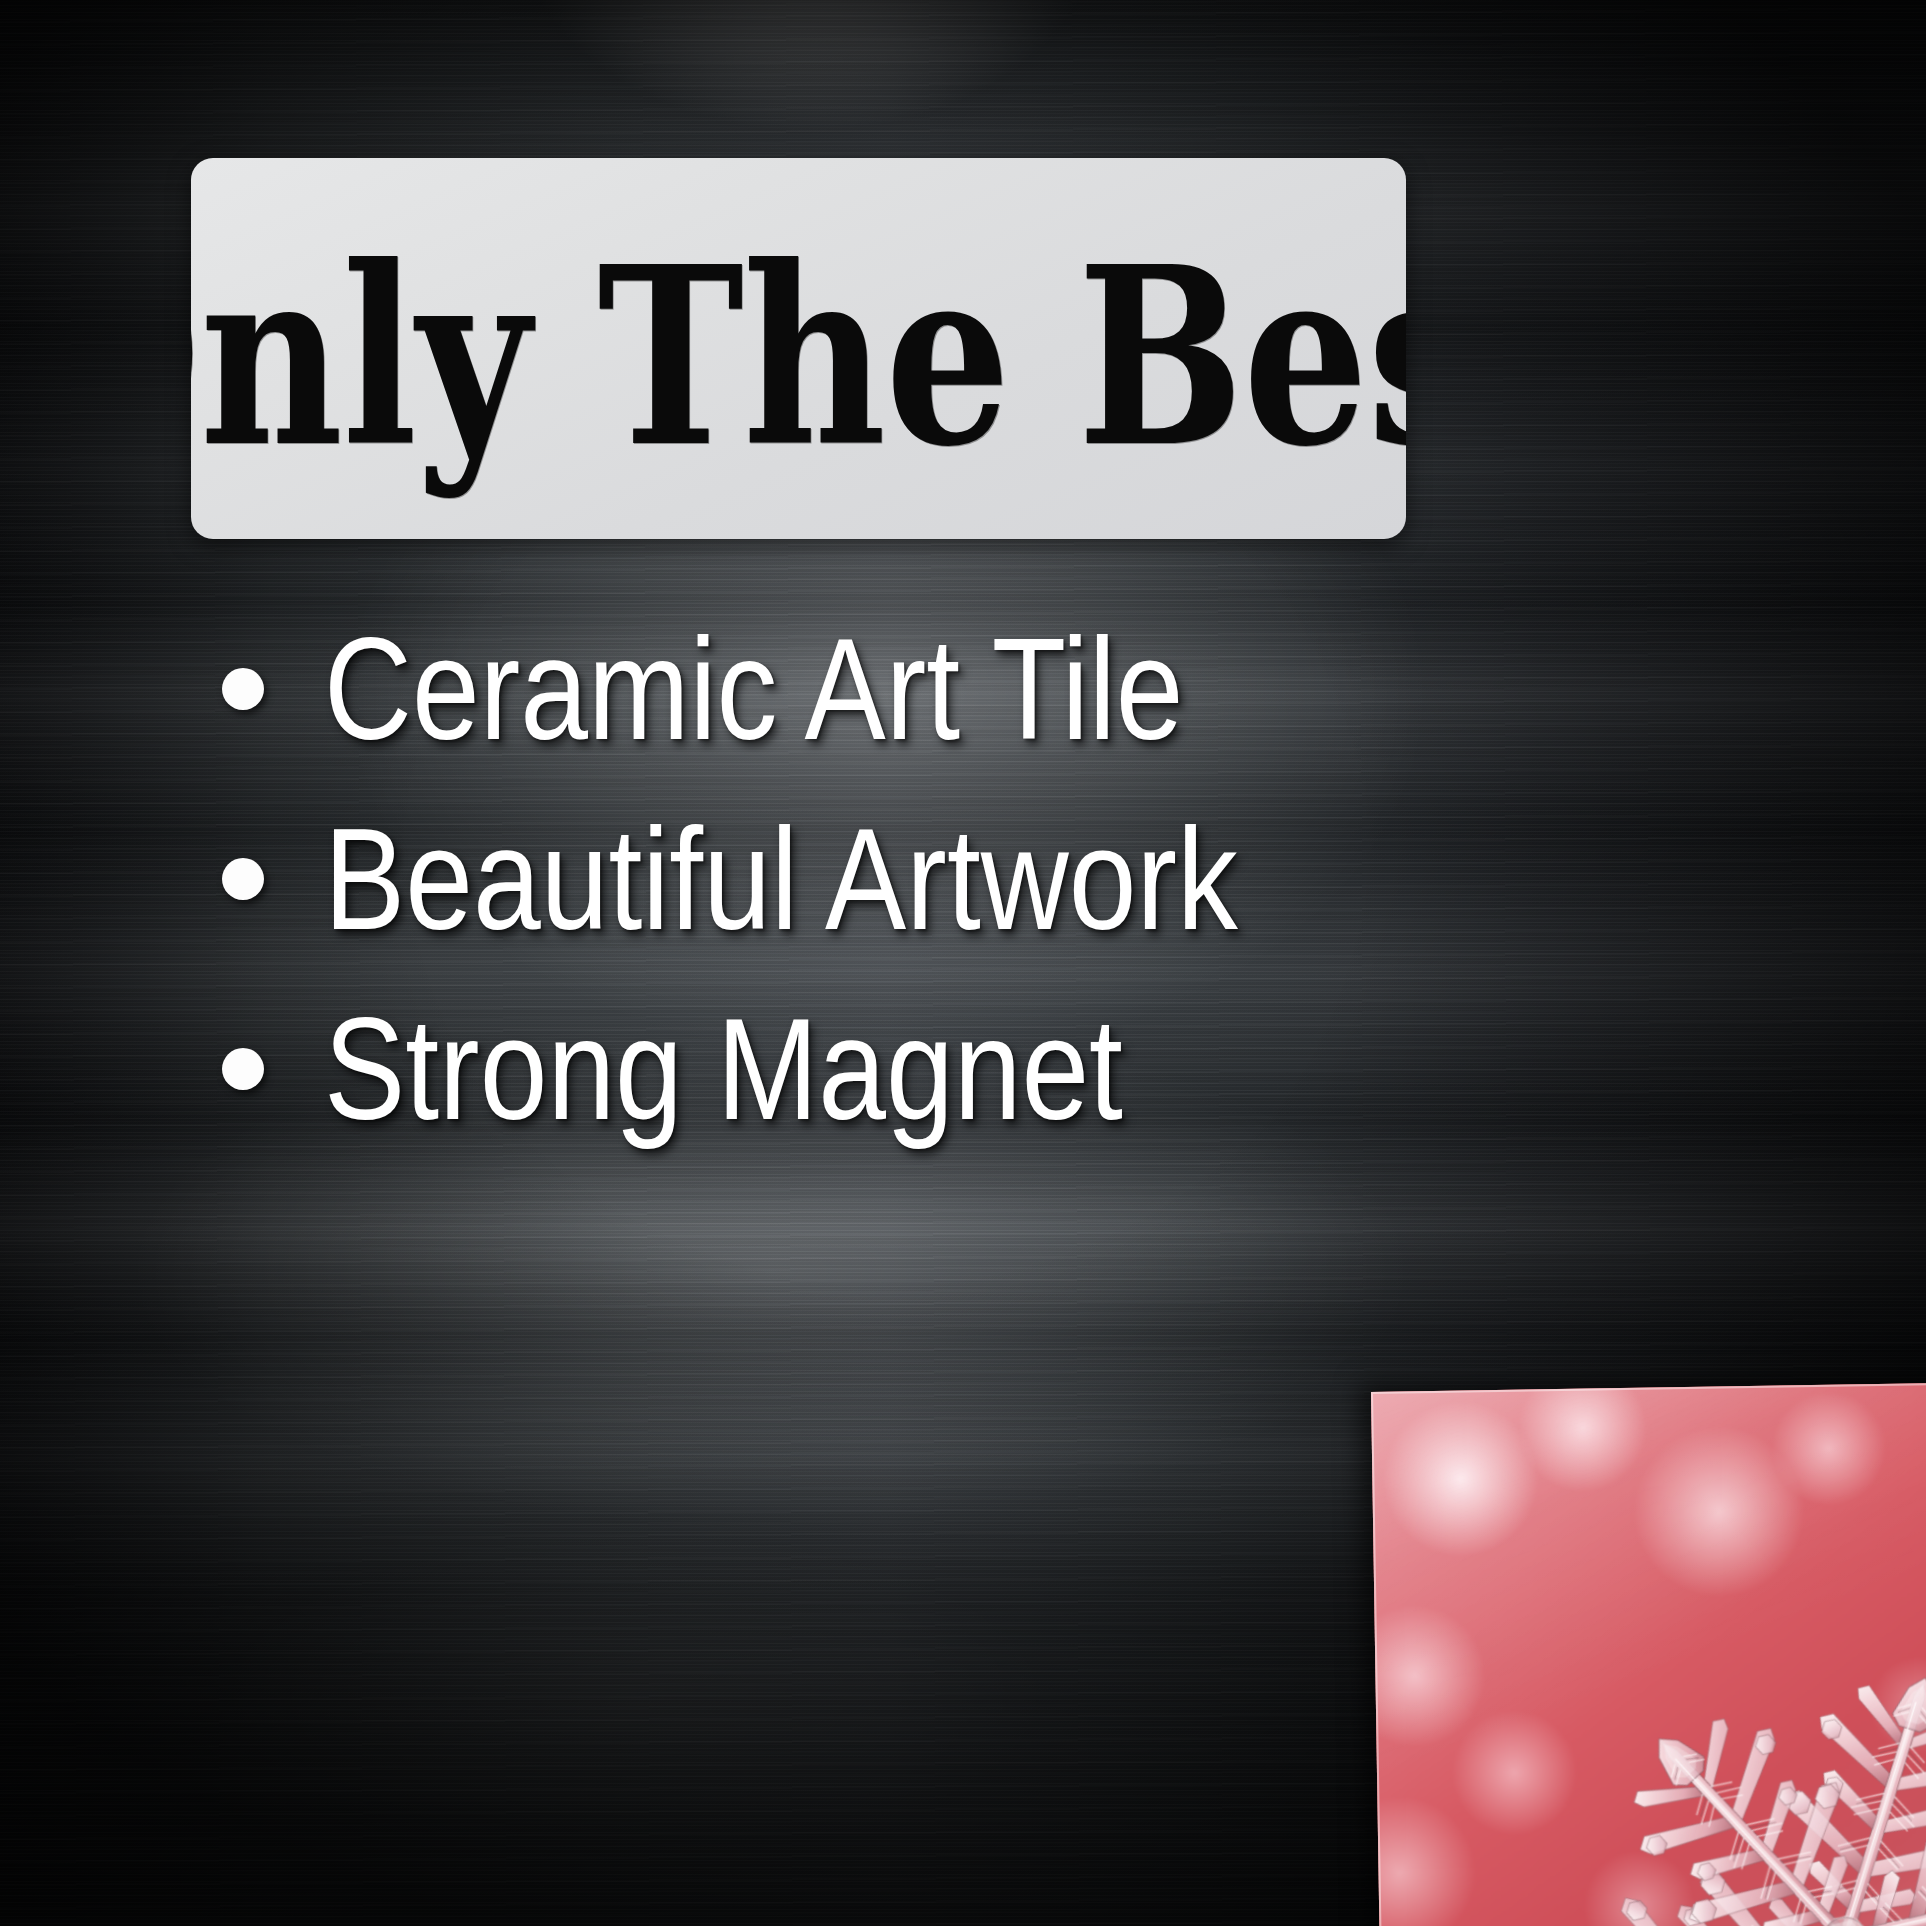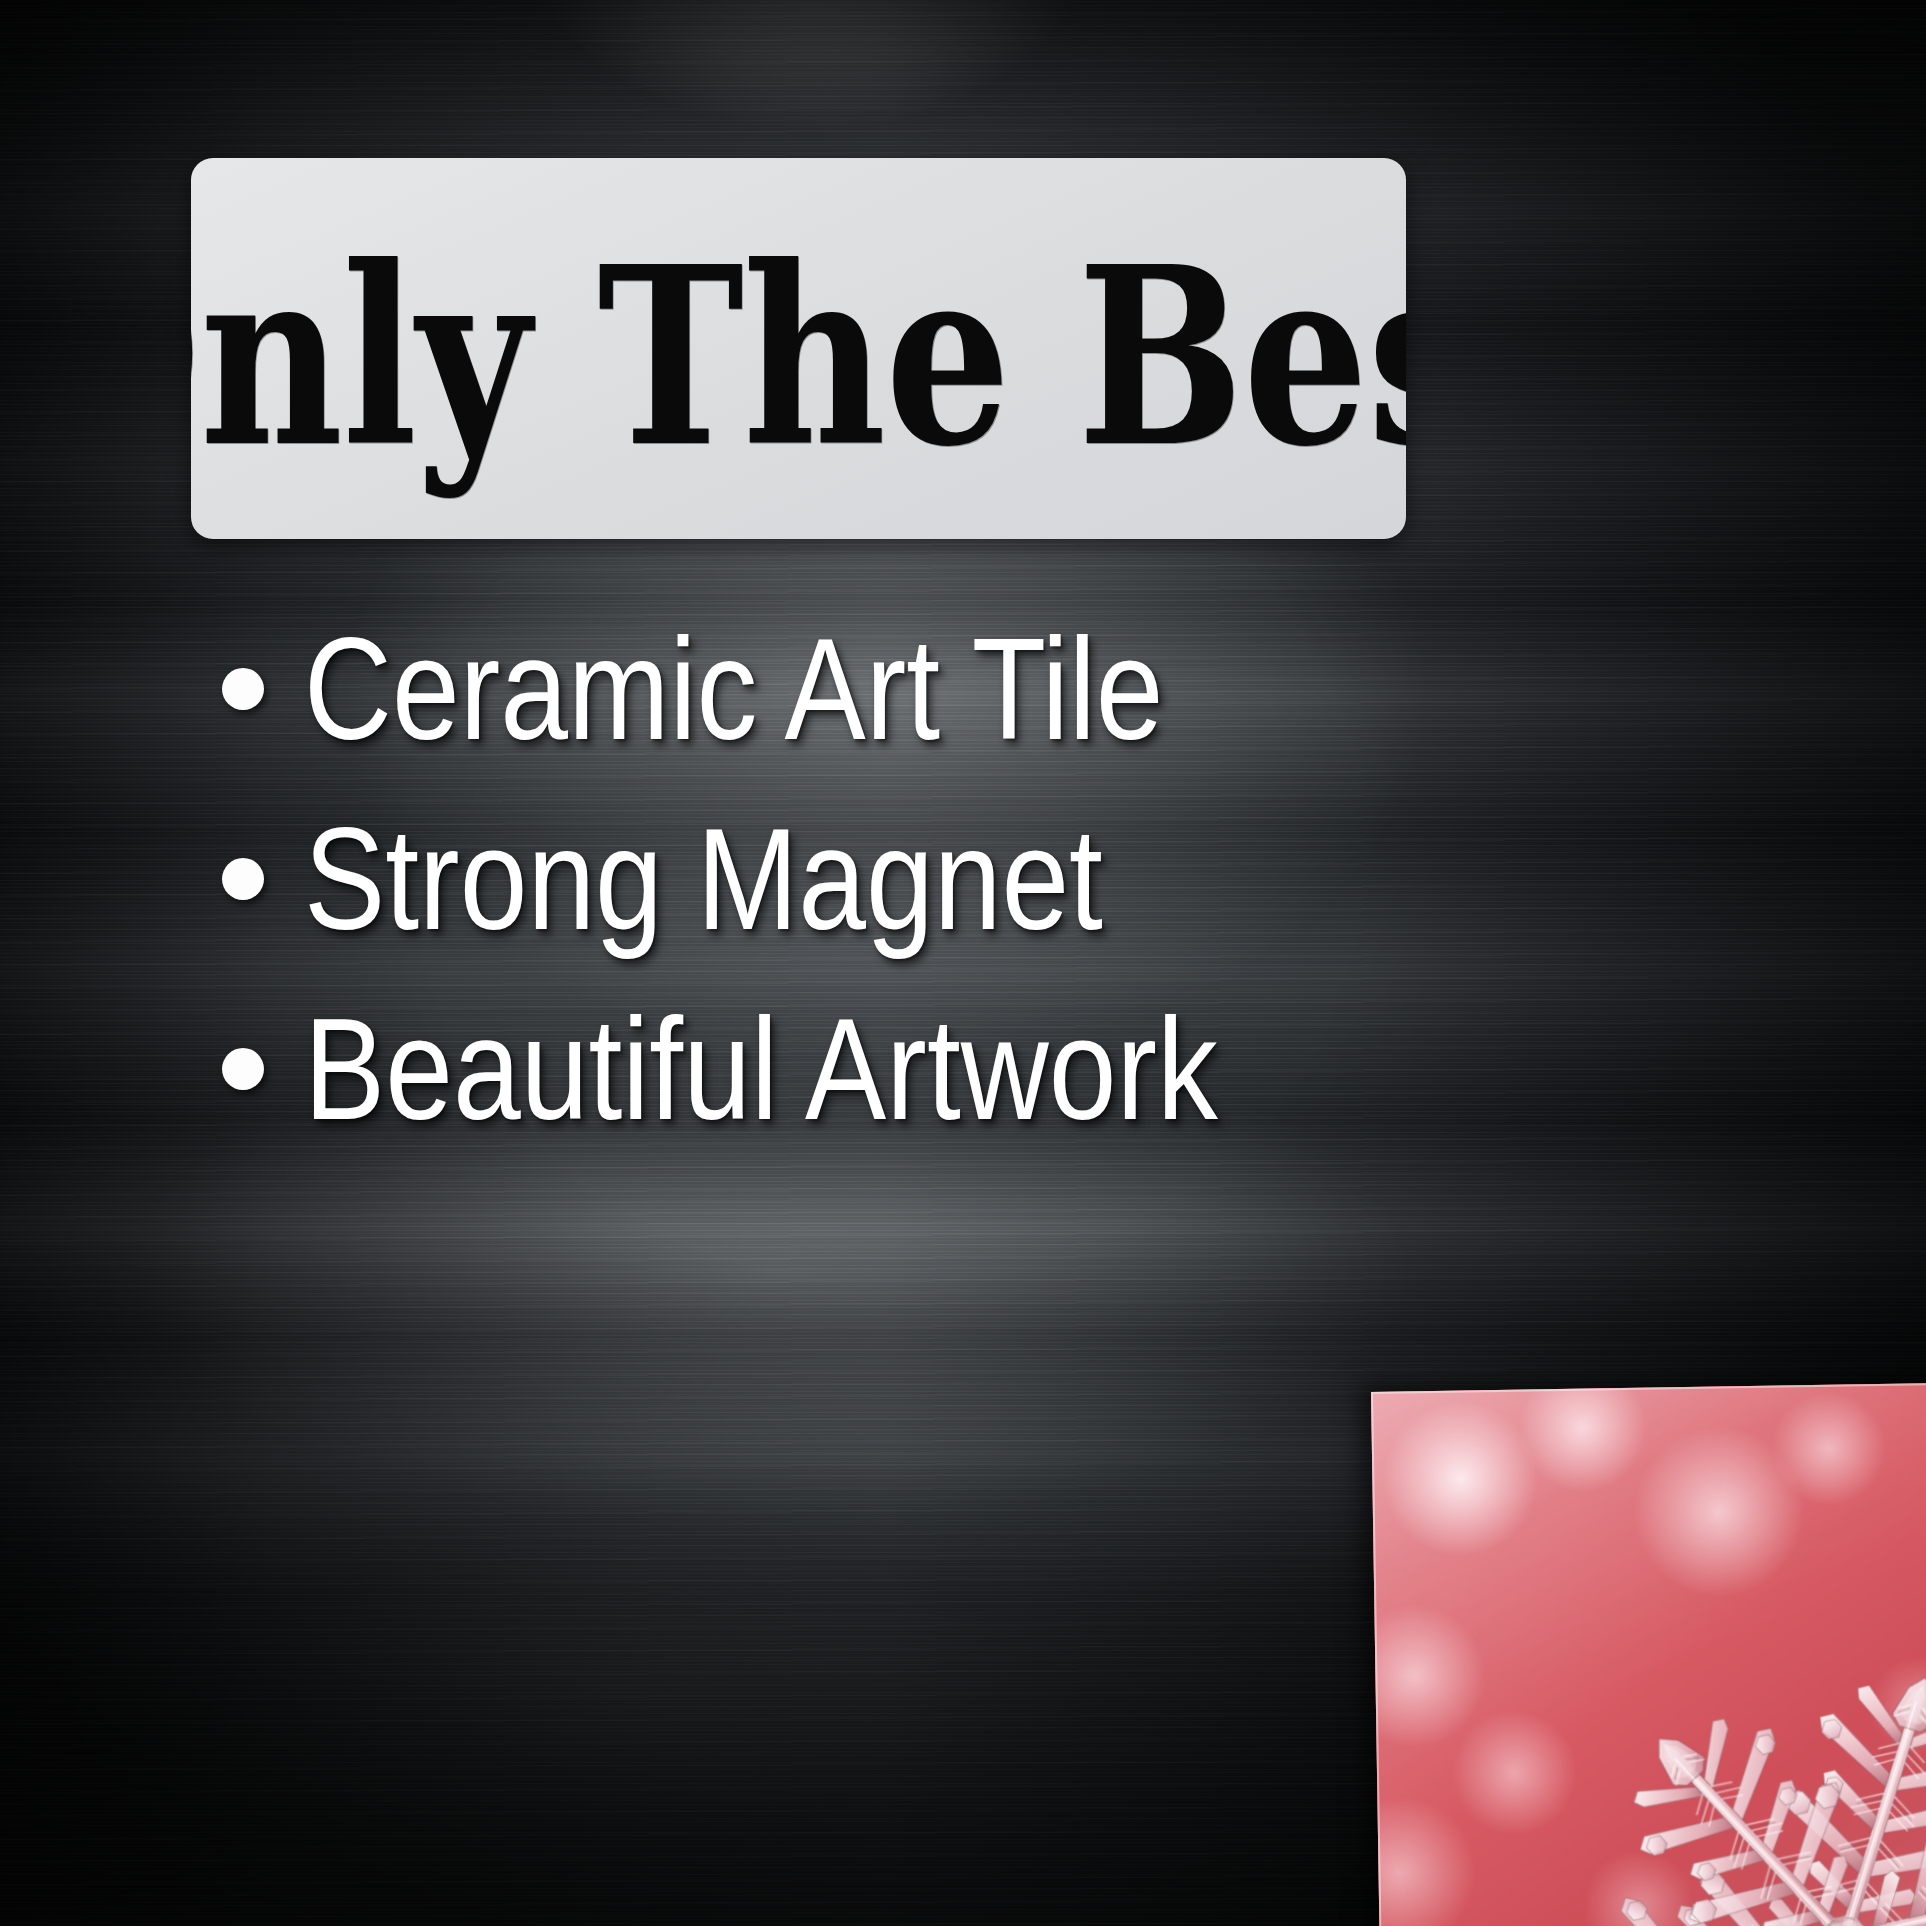--- a/index.html
+++ b/index.html
@@ -106,20 +106,21 @@
 
   
   .bullets{
     position:absolute;
     left:194px;top:594px;width:1327px;
     list-style:none;margin:0;padding:0;
   }
   .bullet-row{
     display:flex;align-items:center;
     height:190px;
+    gap:20px;
   }
   .bullet-dot{
     flex:0 0 auto;
     width:42px;height:42px;border-radius:50%;
     background:#fdfdfd;
     margin-right:40px;margin-left:28px;
     box-shadow:3px 4px 7px rgba(0,0,0,.60);
   }
   .bullet-text{
     font-family:"Liberation Sans Narrow","Liberation Sans", sans-serif;
@@ -188,25 +189,25 @@
     <div class="banner-title">Only The Best</div>
   </div>
 
   <ul class="bullets">
     <li class="bullet-row">
       <span class="bullet-dot"></span>
       <span class="bullet-text">Ceramic Art Tile</span>
     </li>
     <li class="bullet-row">
       <span class="bullet-dot"></span>
-      <span class="bullet-text">Strong Magnet</span>
+      <span class="bullet-text">Beautiful Artwork</span>
     </li>
     <li class="bullet-row">
       <span class="bullet-dot"></span>
-      <span class="bullet-text">Beautiful Artwork</span>
+      <span class="bullet-text">Strong Magnet</span>
     </li>
   </ul>
 
   <div class="tile">
     <div class="tile-photo">
       <div class="tile-bg"></div>
 
       <svg class="flake" viewBox="0 0 600 600">
         <defs>
           <linearGradient id="ice" x1="0" y1="0" x2="1" y2="1">

